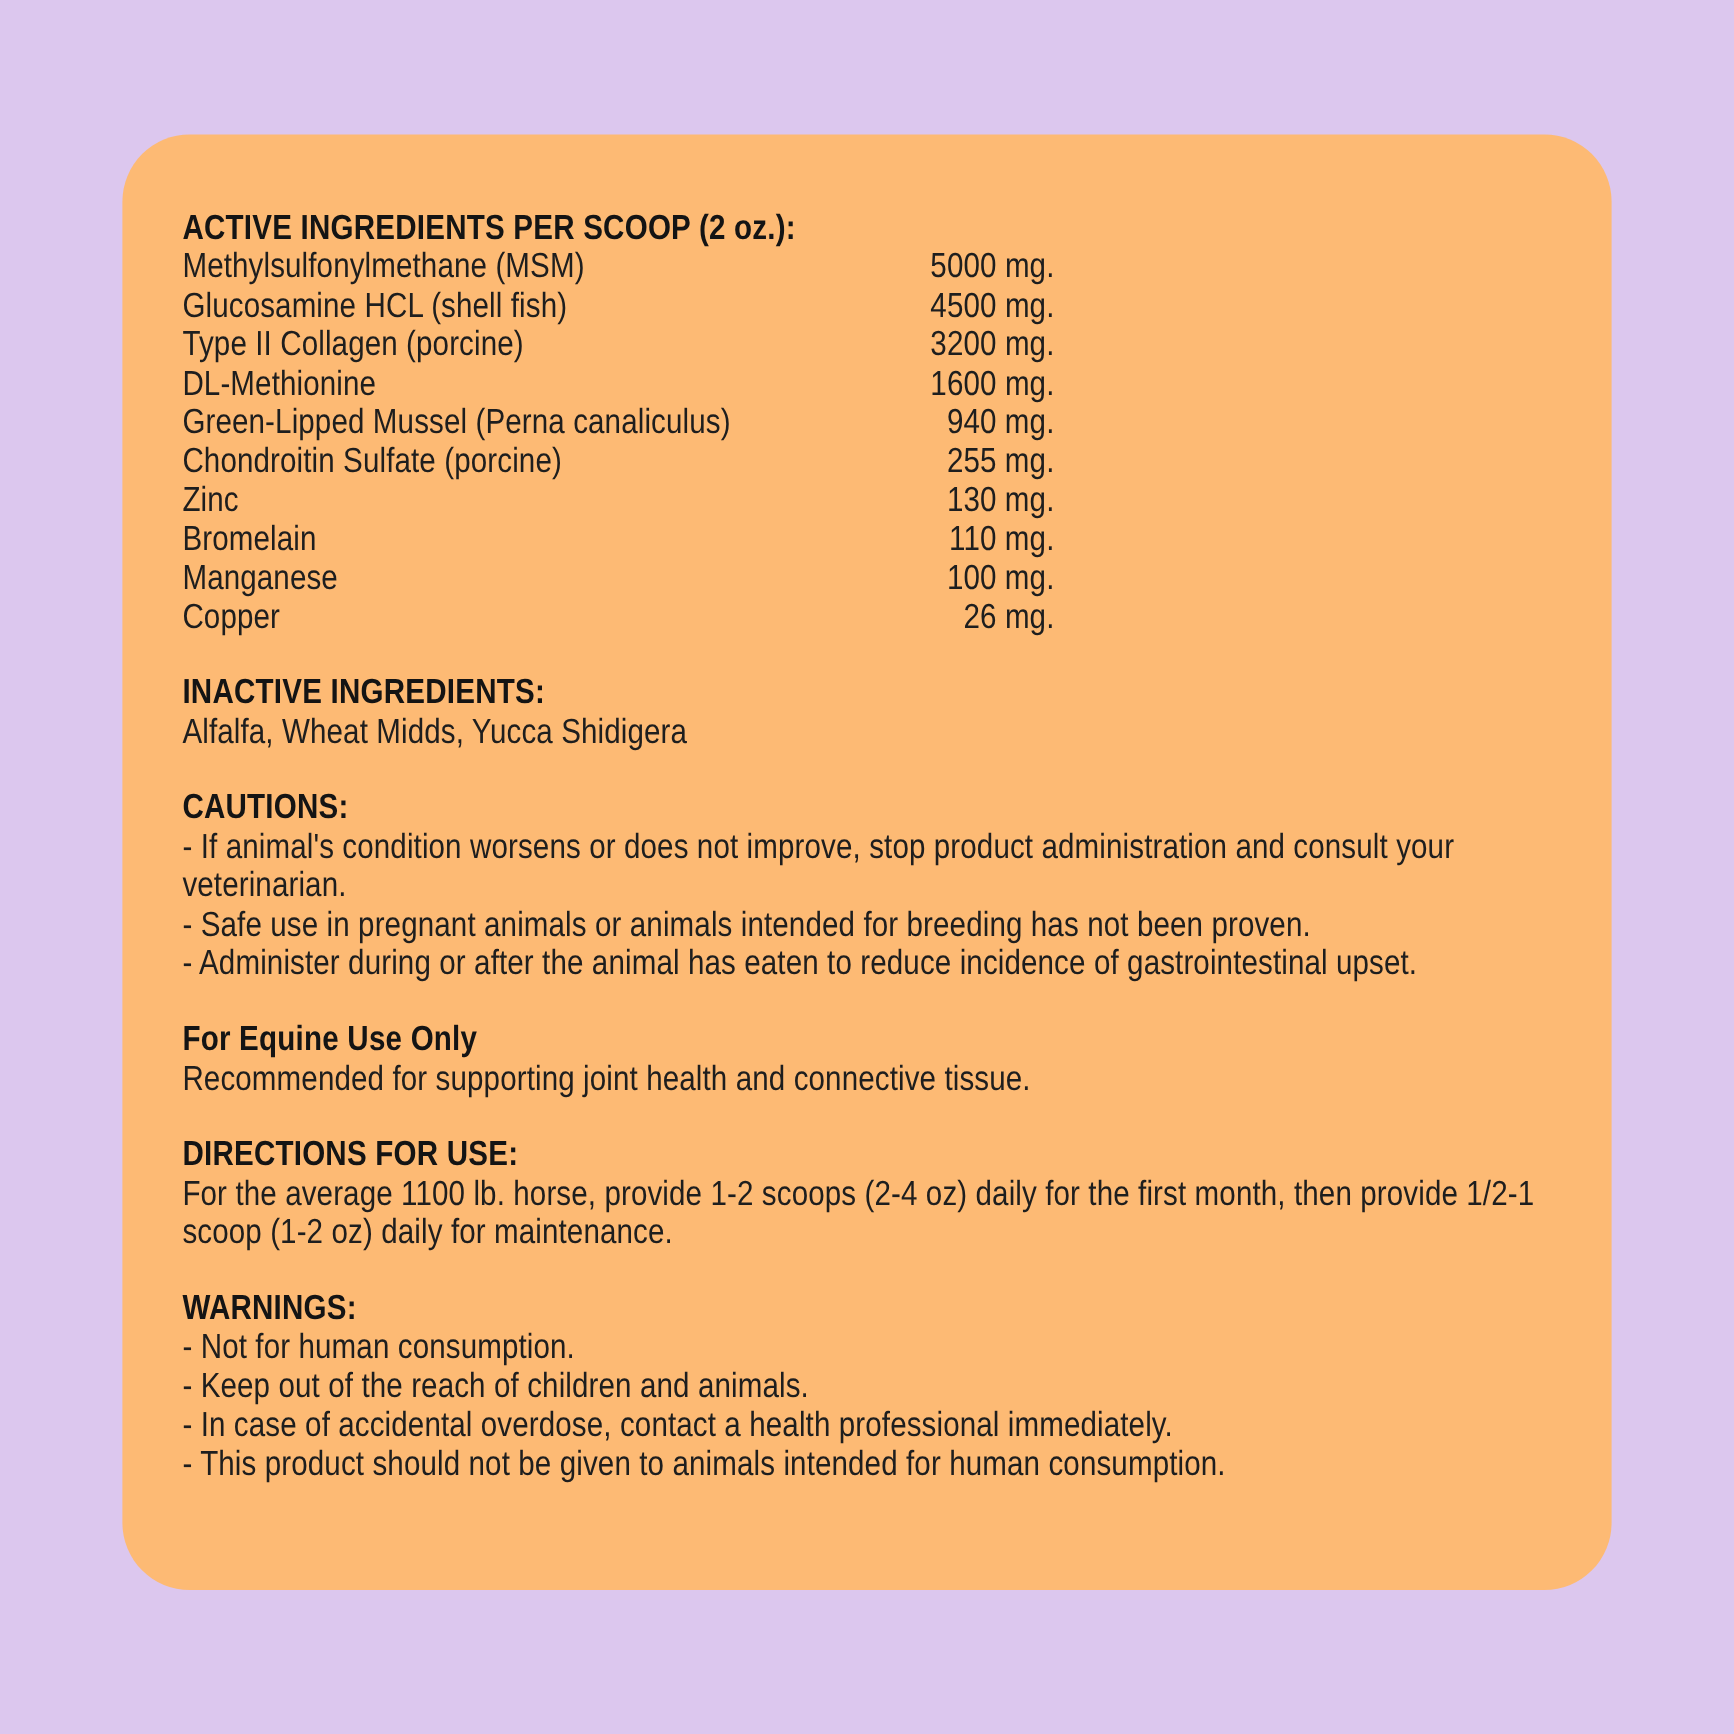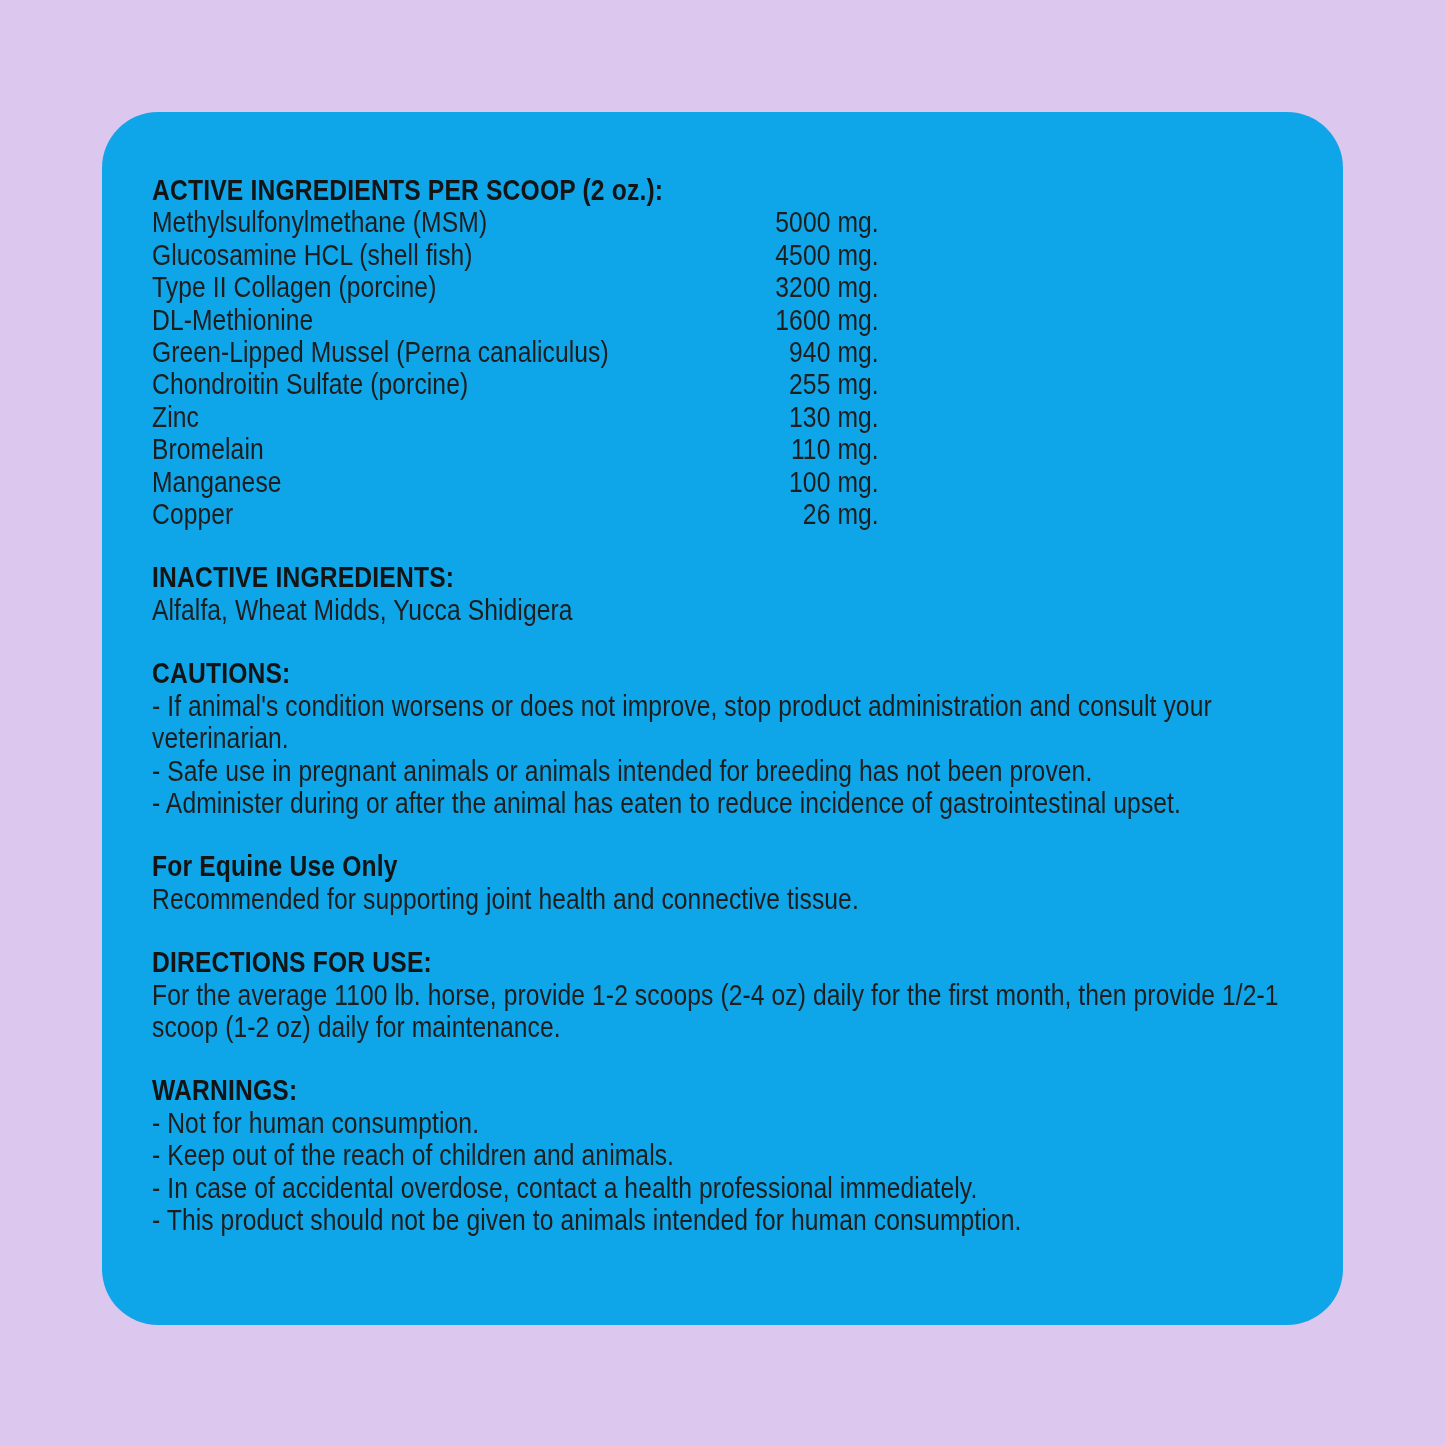--- a/index.html
+++ b/index.html
@@ -14,21 +14,21 @@
     color: #1e1e1e;
     position: relative;
     overflow: hidden;
   }
   .card {
     position: absolute;
     left: 102px;
     top: 112px;
     width: 1241px;
     height: 1213px;
-    background: #0ea5e9;
+    background: #fdba74;
     border-radius: 56px;
     box-sizing: border-box;
     padding: 62px 0 0 50px;
     overflow: hidden;
   }
   
   .content {
     width: 1365px;
     transform: scaleX(0.85);
     transform-origin: 0 0;

